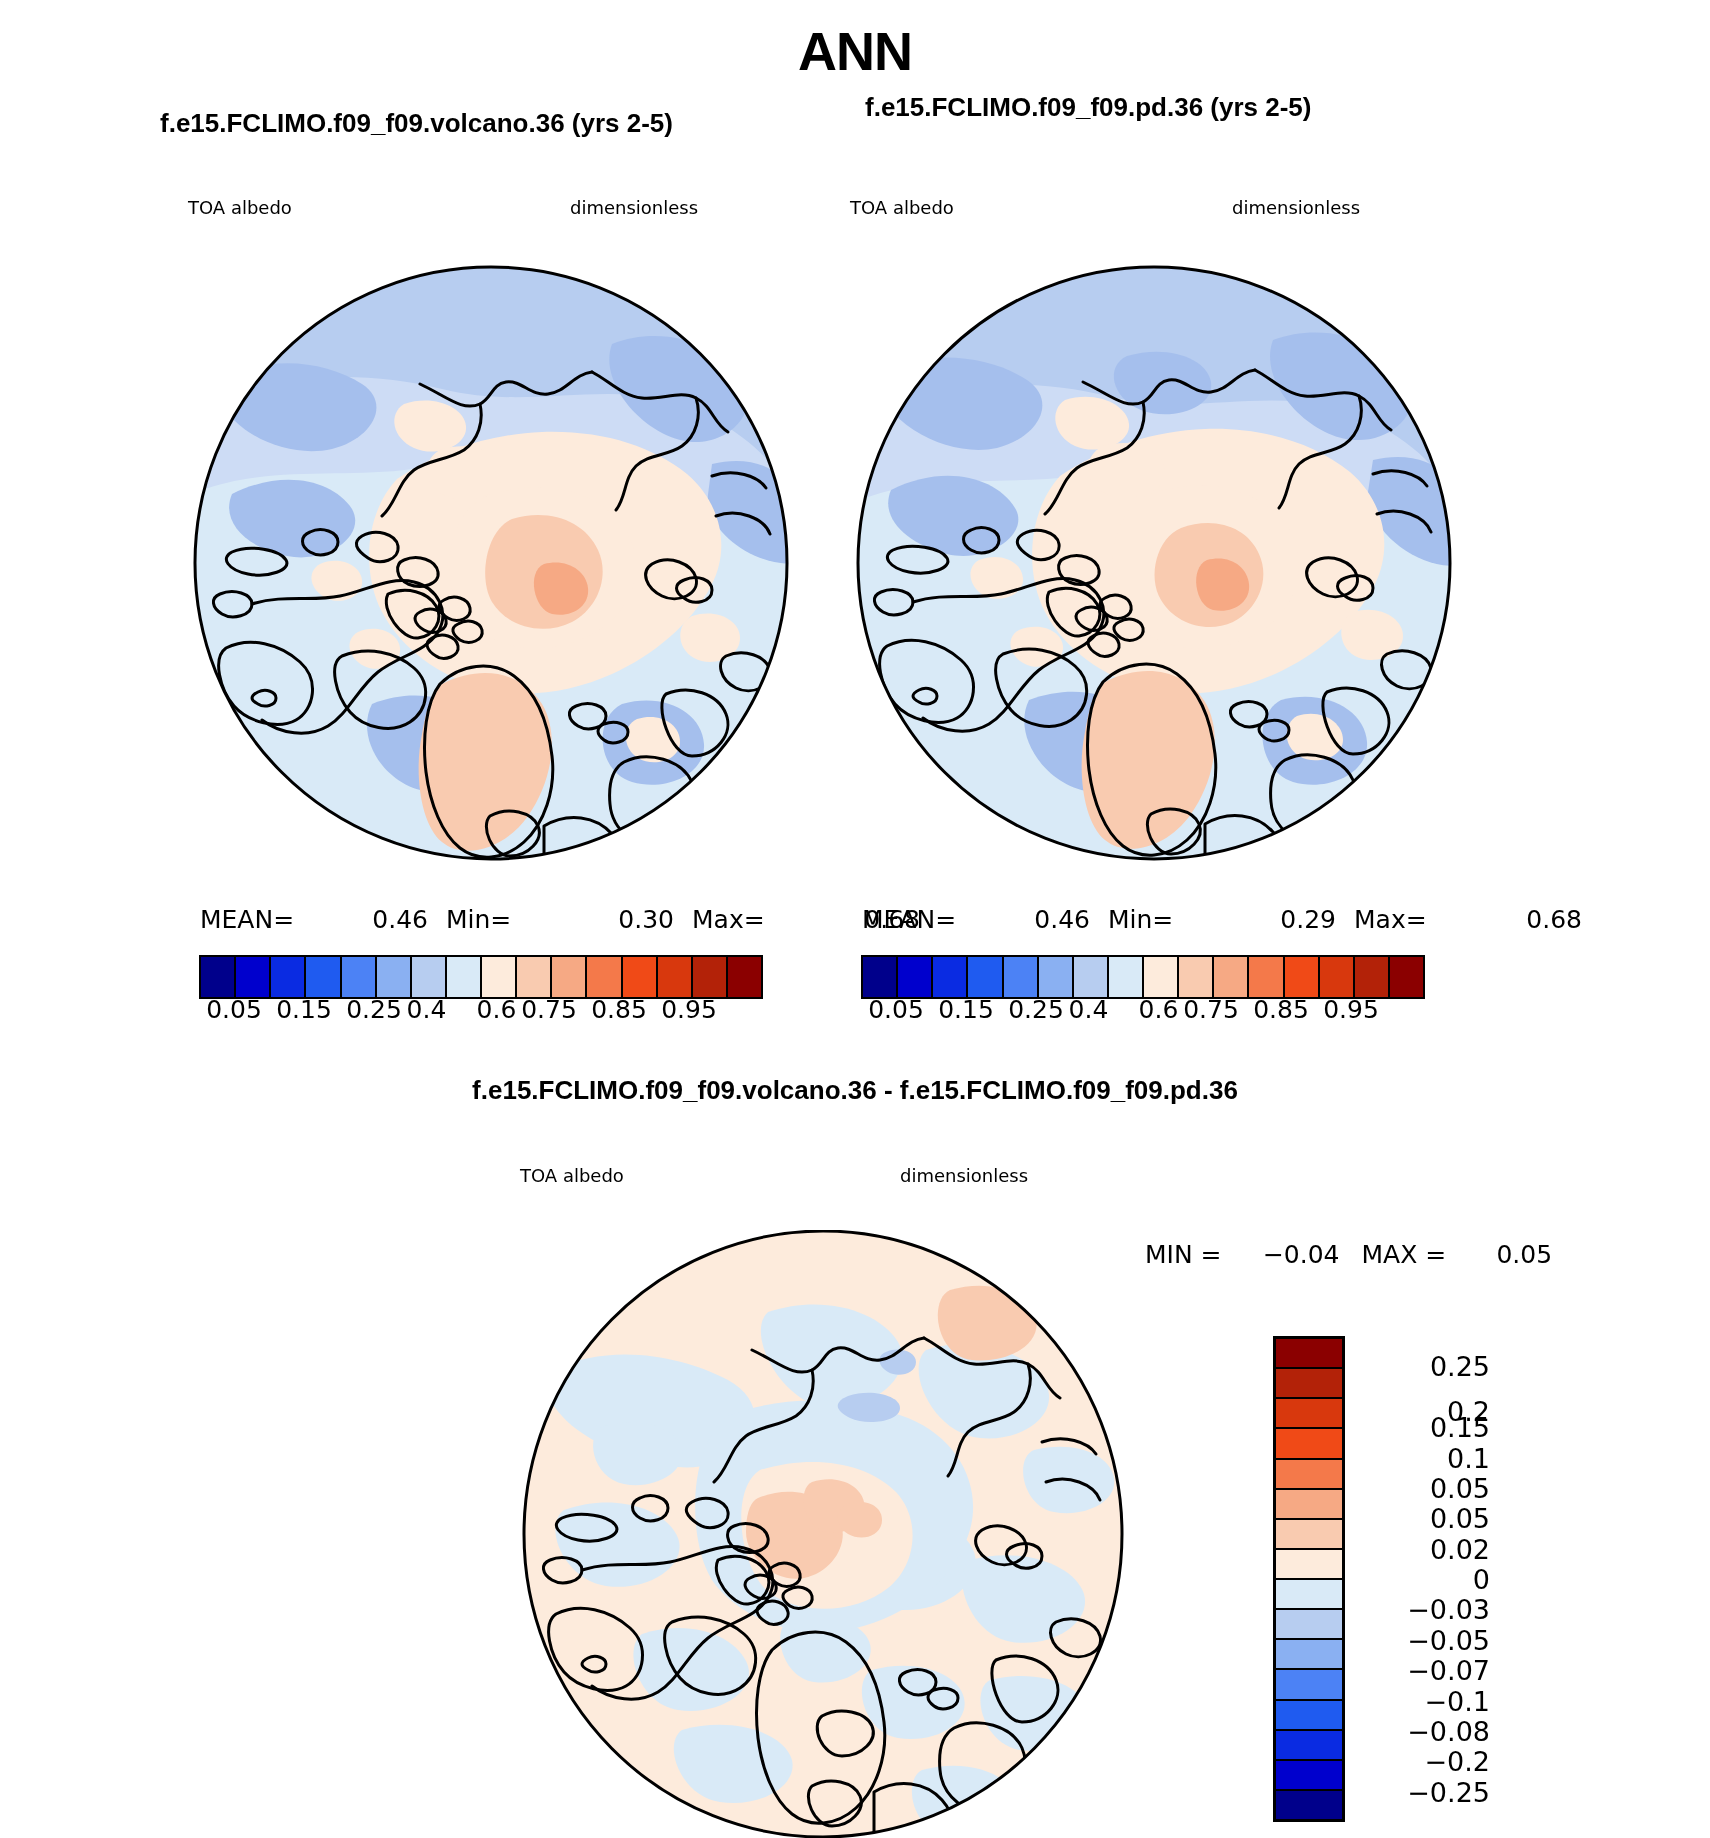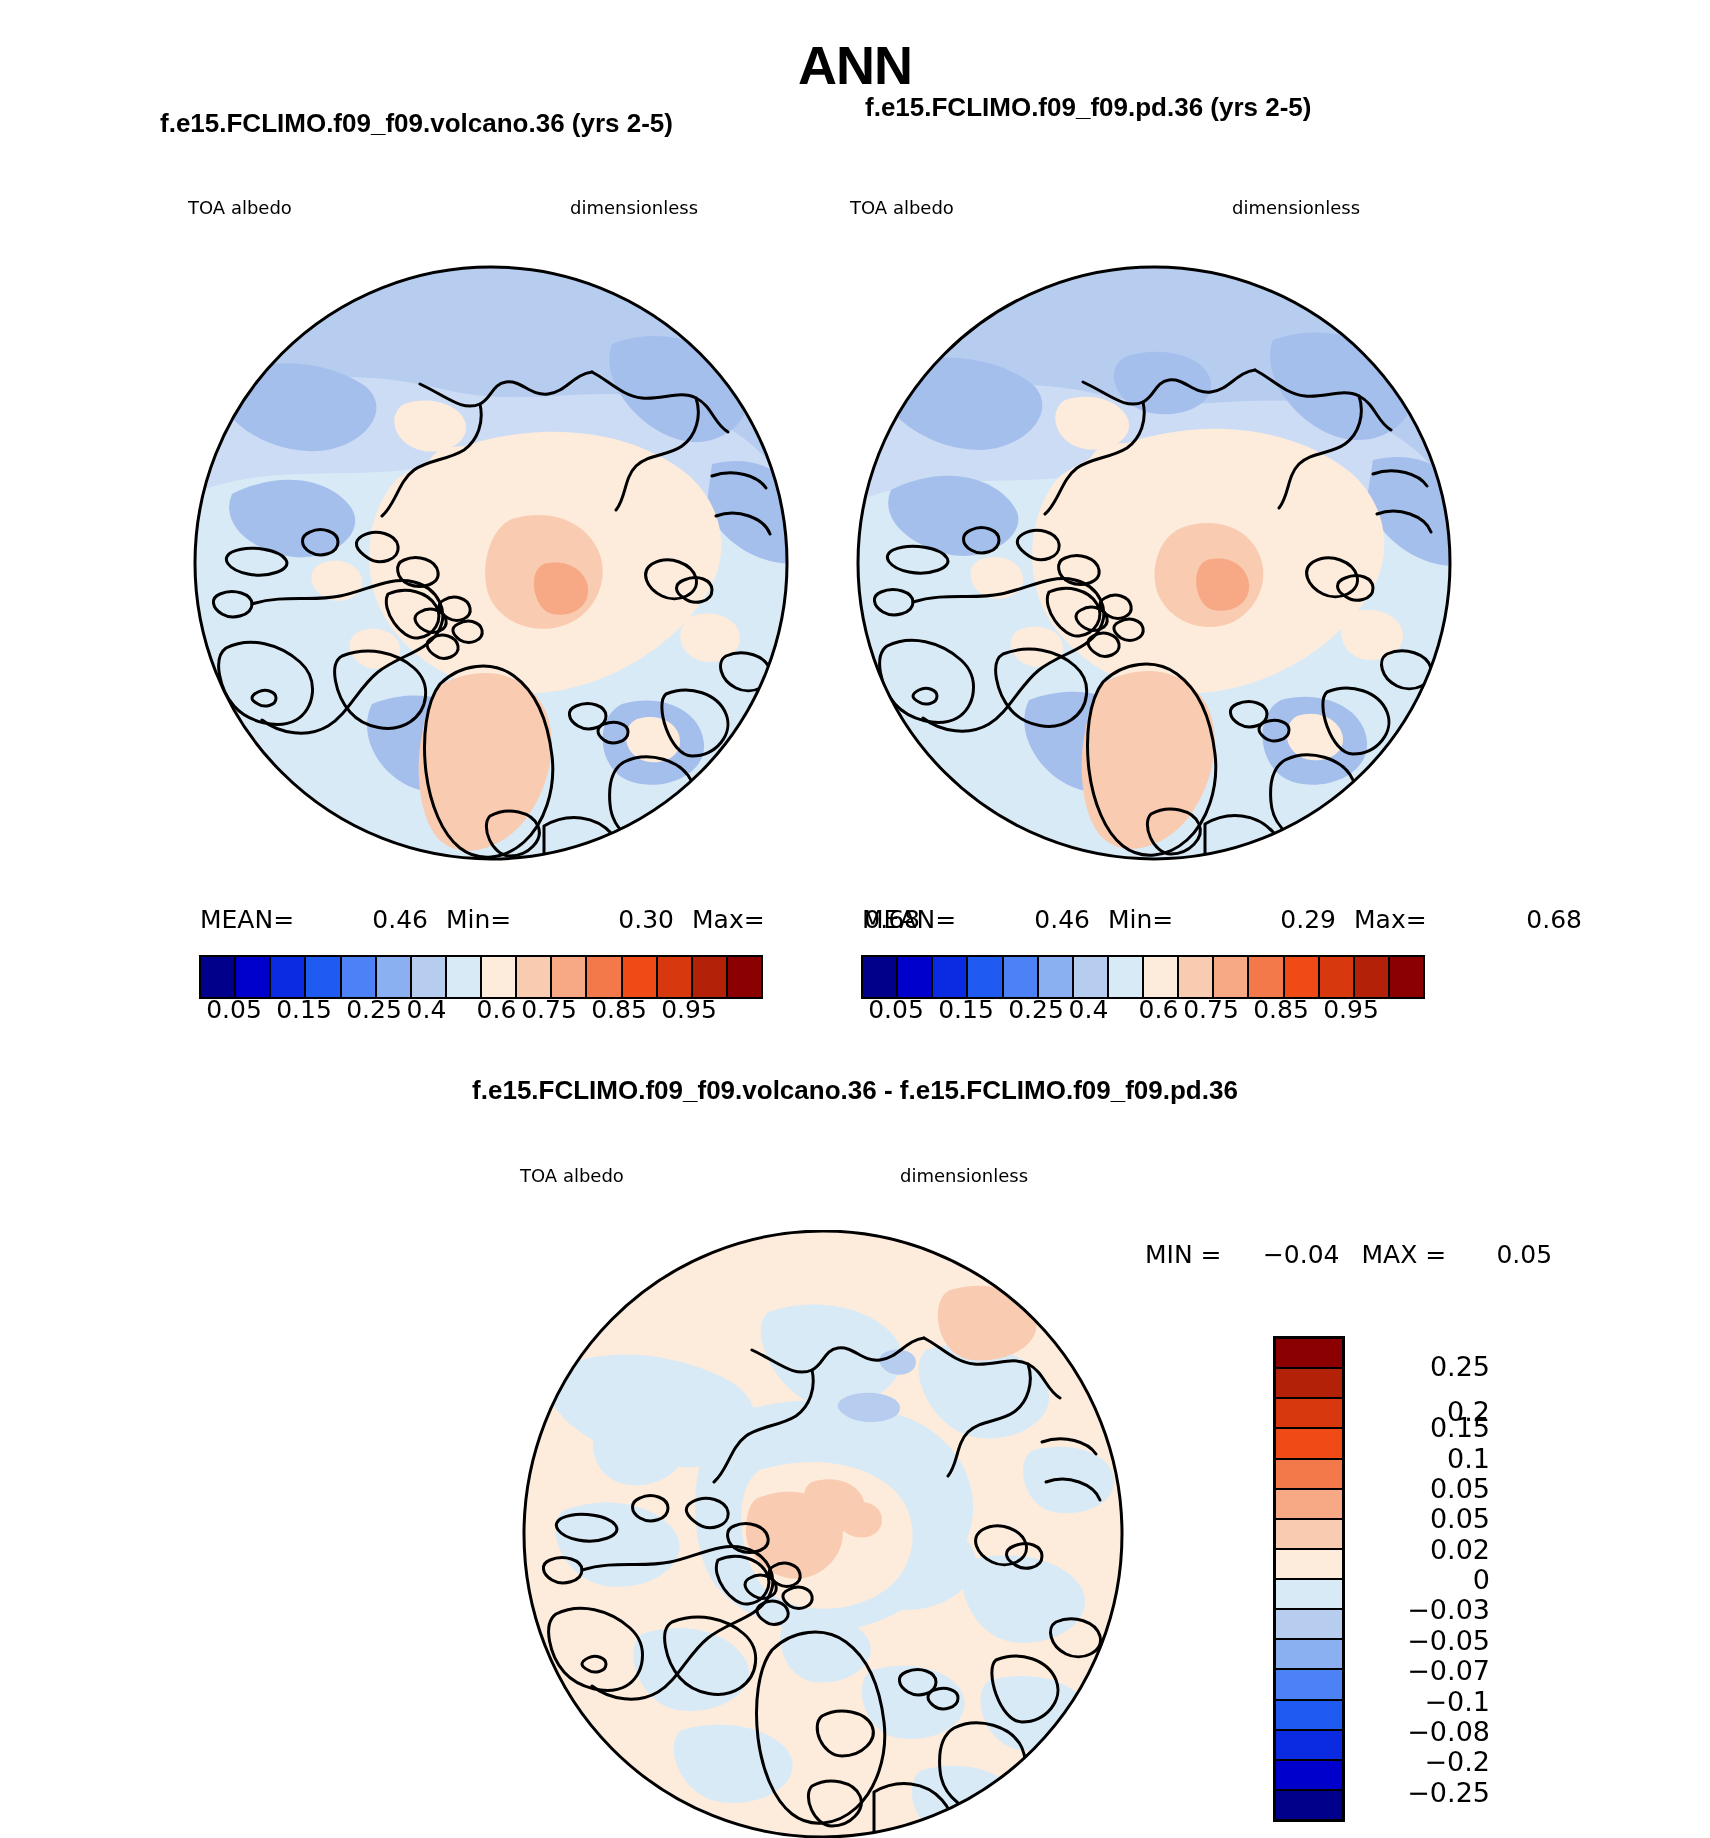--- a/index.html
+++ b/index.html
@@ -19,21 +19,20 @@
   .abs { position: absolute; }
 
   
   #main-title {
     left: 0; top: 20px; width: 1710px;
     text-align: center;
     font-family: "Liberation Sans", sans-serif;
     font-weight: bold;
     font-size: 54px;
     letter-spacing: -1px;
-    margin-top: 14px;
   }
   .case-title {
     top: 92px;
     font-family: "Liberation Sans", sans-serif;
     font-weight: bold;
     font-size: 26px;
     white-space: nowrap;
   }
   #case-title-left  { left: 160px; margin-top: 16px; }
   #case-title-right { left: 865px; }

